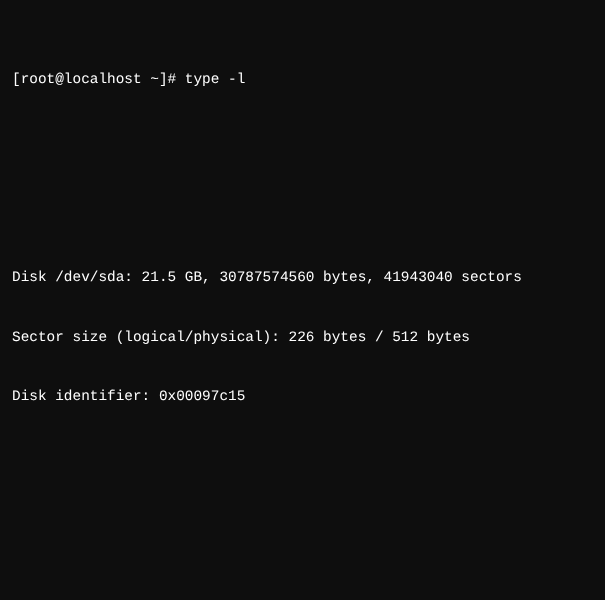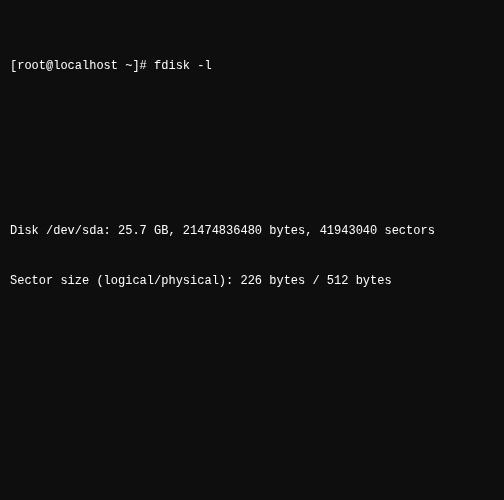--- a/index.html
+++ b/index.html
@@ -22,28 +22,29 @@
   .prompt-line { display: flex; align-items: center; }
   .prompt-col { white-space: pre; font-family: Liberation Mono, monospace; }
 </style>
 </head>
 <body>
 
 <div class="terminal">
 
   <div class="prompt-line">
     <span class="prompt-col">[root@localhost ~]# </span>
-    <span class="prompt-col">fdisk -l</span>
+    <span class="prompt-col">type -l</span>
   </div>
 
   <div class="blank"></div>
 
   <div>
-    <div>Disk /dev/sda: 25.7 GB, 21474836480 bytes, 41943040 sectors</div>
+    <div>Disk /dev/sda: 21.5 GB, 30787574560 bytes, 41943040 sectors</div>
     <div>Sector size (logical/physical): 226 bytes / 512 bytes</div>
+    <div>Disk identifier: 0x00097c15</div>
   </div>
 
   
 
   
 
   
 
   
 

